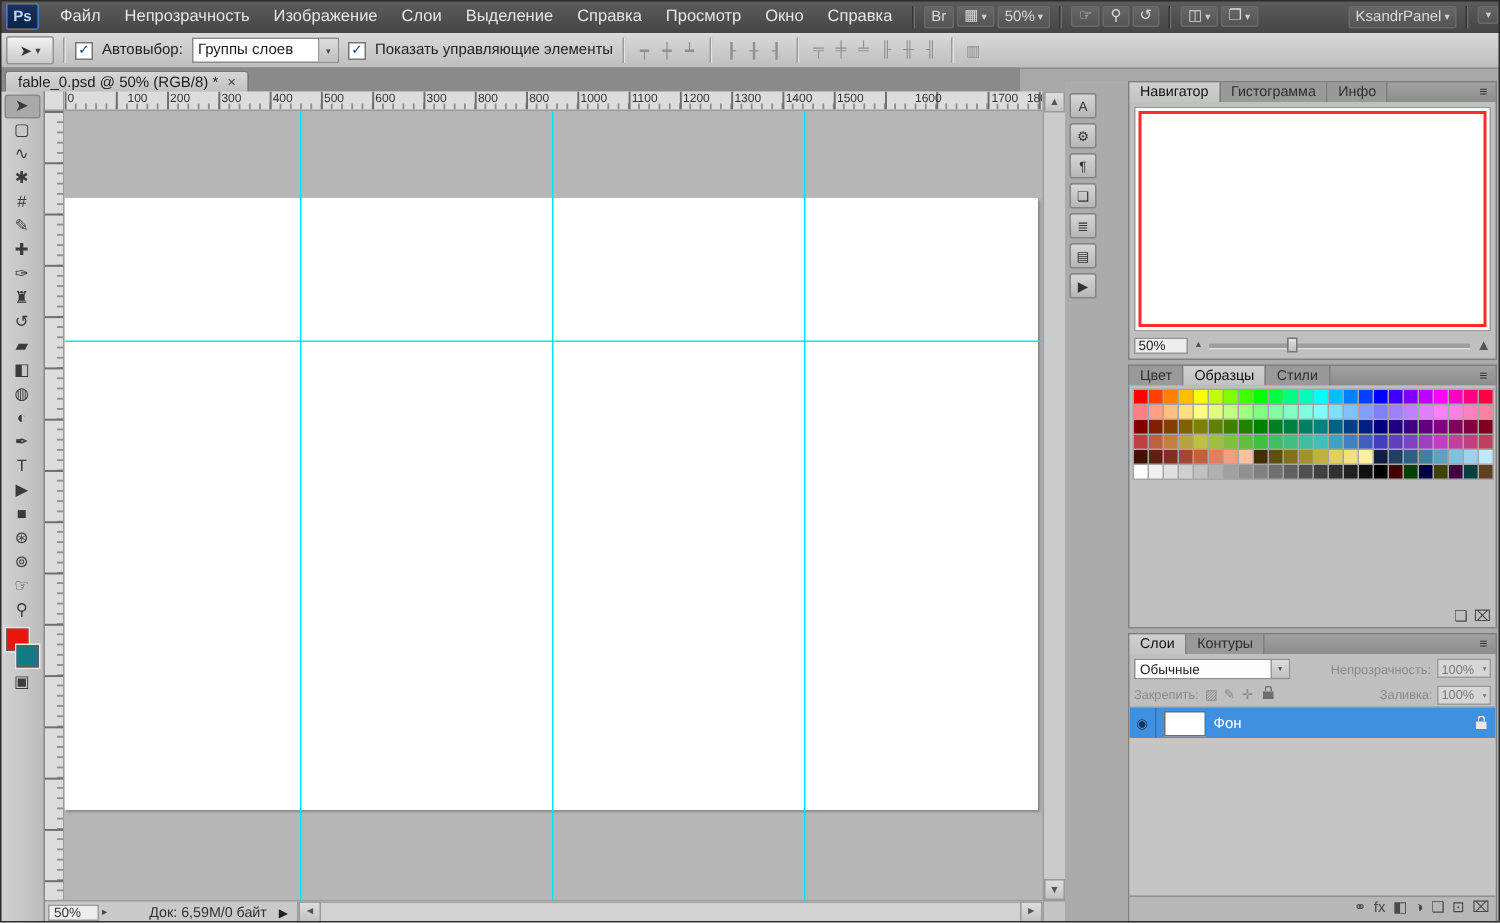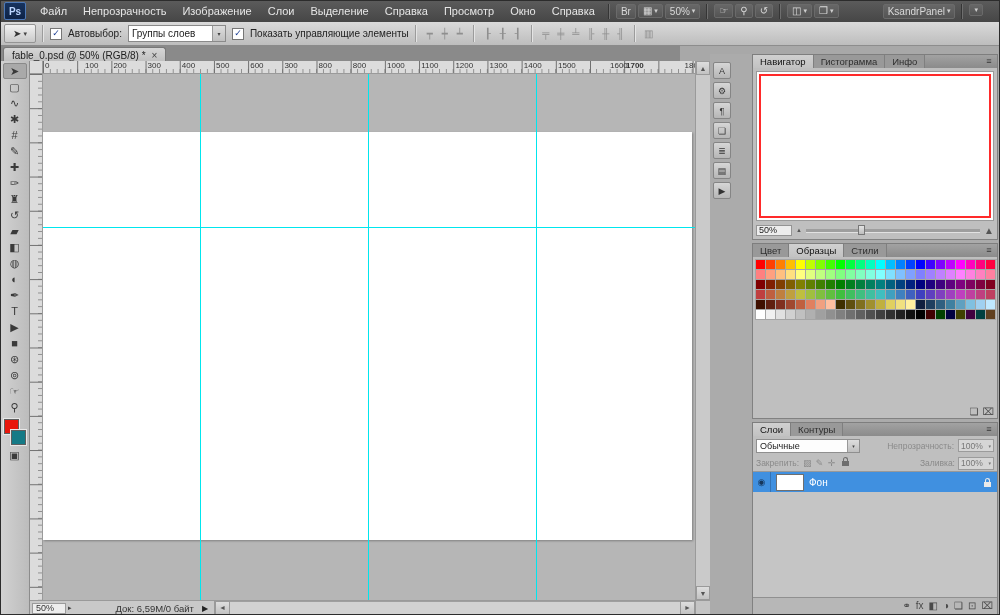--- a/index.html
+++ b/index.html
@@ -11,21 +11,21 @@
   #menubar{position:absolute;top:0;left:0;right:0;height:22px;display:flex;align-items:center;
            background:linear-gradient(#5c5c5c,#464646);border-bottom:1px solid #2f2f2f;color:#e6e6e6}
   #ps-logo{width:20px;height:16px;margin:0 6px 0 4px;border-radius:2px;background:linear-gradient(#16335f,#0e2347);
            border:1px solid #4d79b8;color:#bcd6ff;font-size:10px;font-weight:bold;display:flex;align-items:center;justify-content:center}
   .menu-item{padding:0 8px;font-size:11px;line-height:21px;cursor:default;white-space:nowrap}
   .mb-sep{width:1px;height:15px;background:#353535;border-right:1px solid #6e6e6e;margin:0 5px}
   .appbar-btn{display:inline-flex;align-items:center;gap:2px;padding:1px 4px;margin:0 1px;border:1px solid #6a6a6a;
               border-radius:2px;background:linear-gradient(#676767,#545454);font-size:10px;color:#d9d9d9}
   .appbar-ic{font-size:10px;line-height:10px}
   .dd-arrow{font-size:7px;color:#cfcfcf}
-  #menubar .right-group{display:flex;align-items:flex-start;margin-left:auto;padding-right:16px}
+  #menubar .right-group{display:flex;align-items:flex-start;margin-left:auto;padding-right:0}
 
   
   #optionsbar{position:absolute;top:22px;left:0;right:0;height:23px;display:flex;align-items:center;gap:6px;
               background:linear-gradient(#dadada,#bdbdbd);border-bottom:1px solid #8d8d8d;padding-left:4px;color:#222;font-size:10px}
   #tool-preset{width:30px;height:17px;border:1px solid #949494;border-radius:2px;background:linear-gradient(#f2f2f2,#c9c9c9);
                display:flex;align-items:center;justify-content:center;gap:2px;color:#333}
   .ob-sep{width:1px;height:17px;background:#9b9b9b;border-right:1px solid #e4e4e4}
   .checkbox{width:10px;height:10px;background:#fff;border:1px solid #767676;display:inline-flex;align-items:center;justify-content:center;
             font-size:9px;line-height:9px;color:#1c3f94}
   .ob-label{white-space:nowrap}
@@ -74,21 +74,21 @@
   .scroll-arrow{display:flex;align-items:center;justify-content:center;background:linear-gradient(#dedede,#c2c2c2);
                 border:1px solid #9a9a9a;color:#555;font-size:7px;line-height:7px;box-sizing:border-box}
   #vscroll .scroll-arrow{width:100%;height:14px}
   #vscroll .up{position:absolute;top:0}
   #vscroll .down{position:absolute;bottom:0}
   #statusbar{position:absolute;left:0;bottom:0;right:15px;height:15px;background:#c9c9c9;border-top:1px solid #9a9a9a;
              box-sizing:border-box;display:flex;align-items:center;font-size:9.5px;color:#333}
   #status-zoom{width:34px;height:11px;margin-left:2px;background:#ededed;border:1px solid #9b9b9b;font-size:9px;
                display:flex;align-items:center;padding-left:3px;box-sizing:border-box}
   .mini-arrow{font-size:7px;color:#444;margin:0 2px}
-  #status-info{margin-left:42px;white-space:nowrap}
+  #status-info{margin-left:26px;white-space:nowrap}
   #status-play{margin-left:8px;font-size:8px;color:#222}
   #hscroll{flex:1;margin-left:6px;height:15px;background:#cacaca;border-left:1px solid #9a9a9a;display:flex;box-sizing:border-box}
   #hscroll .scroll-arrow{width:15px;height:14px;font-size:7px}
   #hscroll .track{flex:1;background:#d2d2d2;border-top:1px solid #9f9f9f;box-sizing:border-box}
   #sb-corner{position:absolute;right:0;bottom:0;width:15px;height:15px;background:#c4c4c4;border-left:1px solid #9a9a9a;
              border-top:1px solid #9a9a9a;box-sizing:border-box}
 
   
   #dock{position:absolute;left:710px;top:54px;right:0;bottom:0;background:#ababab}
   #dock-strip{position:absolute;left:3px;top:8px;width:38px;display:flex;flex-wrap:wrap;gap:3px}
@@ -311,21 +311,21 @@
       <span class="ruler-num" style="left: 239.4px;">300</span>
       <span class="ruler-num" style="left: 273.6px;">800</span>
       <span class="ruler-num" style="left: 307.8px;">800</span>
       <span class="ruler-num" style="left: 342px;">1000</span>
       <span class="ruler-num" style="left: 376.2px;">1100</span>
       <span class="ruler-num" style="left: 410.4px;">1200</span>
       <span class="ruler-num" style="left: 444.6px;">1300</span>
       <span class="ruler-num" style="left: 478.8px;">1400</span>
       <span class="ruler-num" style="left: 513px;">1500</span>
       <span class="ruler-num" style="left: 565px;">1600</span>
-      <span class="ruler-num" style="left: 581px; font-weight: bold;">1700</span>
+      <span class="ruler-num" style="left: 616px;">1700</span>
       <span class="ruler-num" style="left: 615.6px; padding-left: 26px;">1800</span>
       <span class="ruler-num" style="left: 649.8px;">1900</span>
     </div>
   <div id="vruler"></div>
 
   <div id="viewport">
     <div id="canvas"></div>
     <div>
 
     <div class="guide-v" style="left: 157px; background: rgb(0, 230, 238);"></div>

